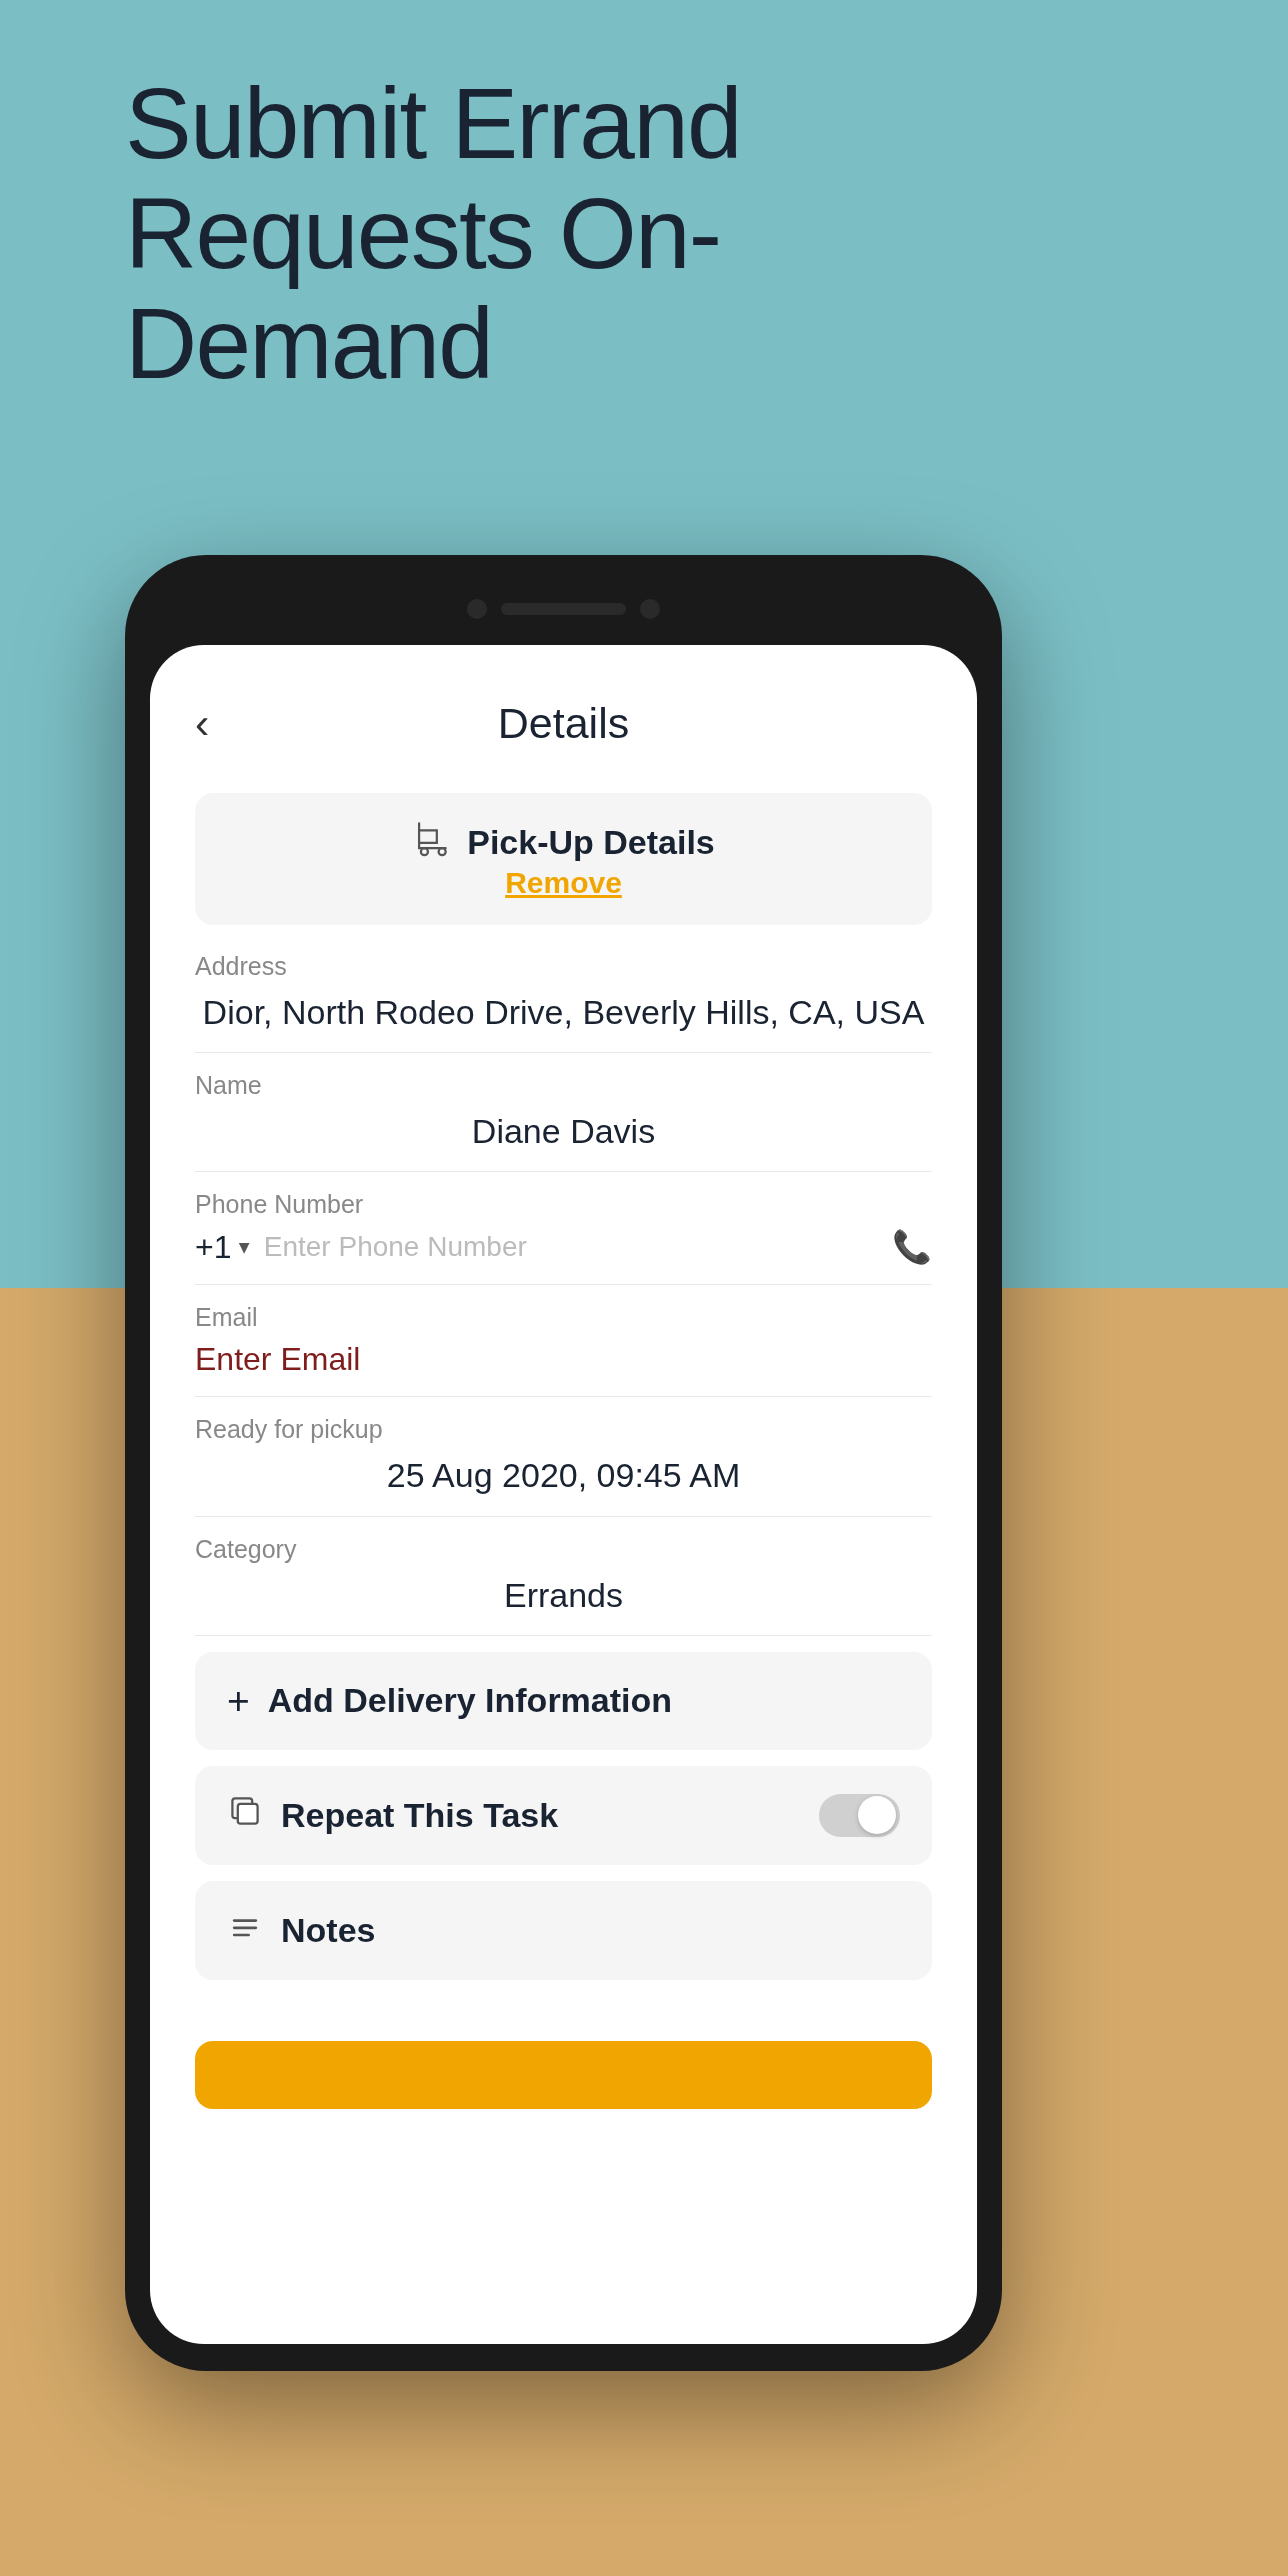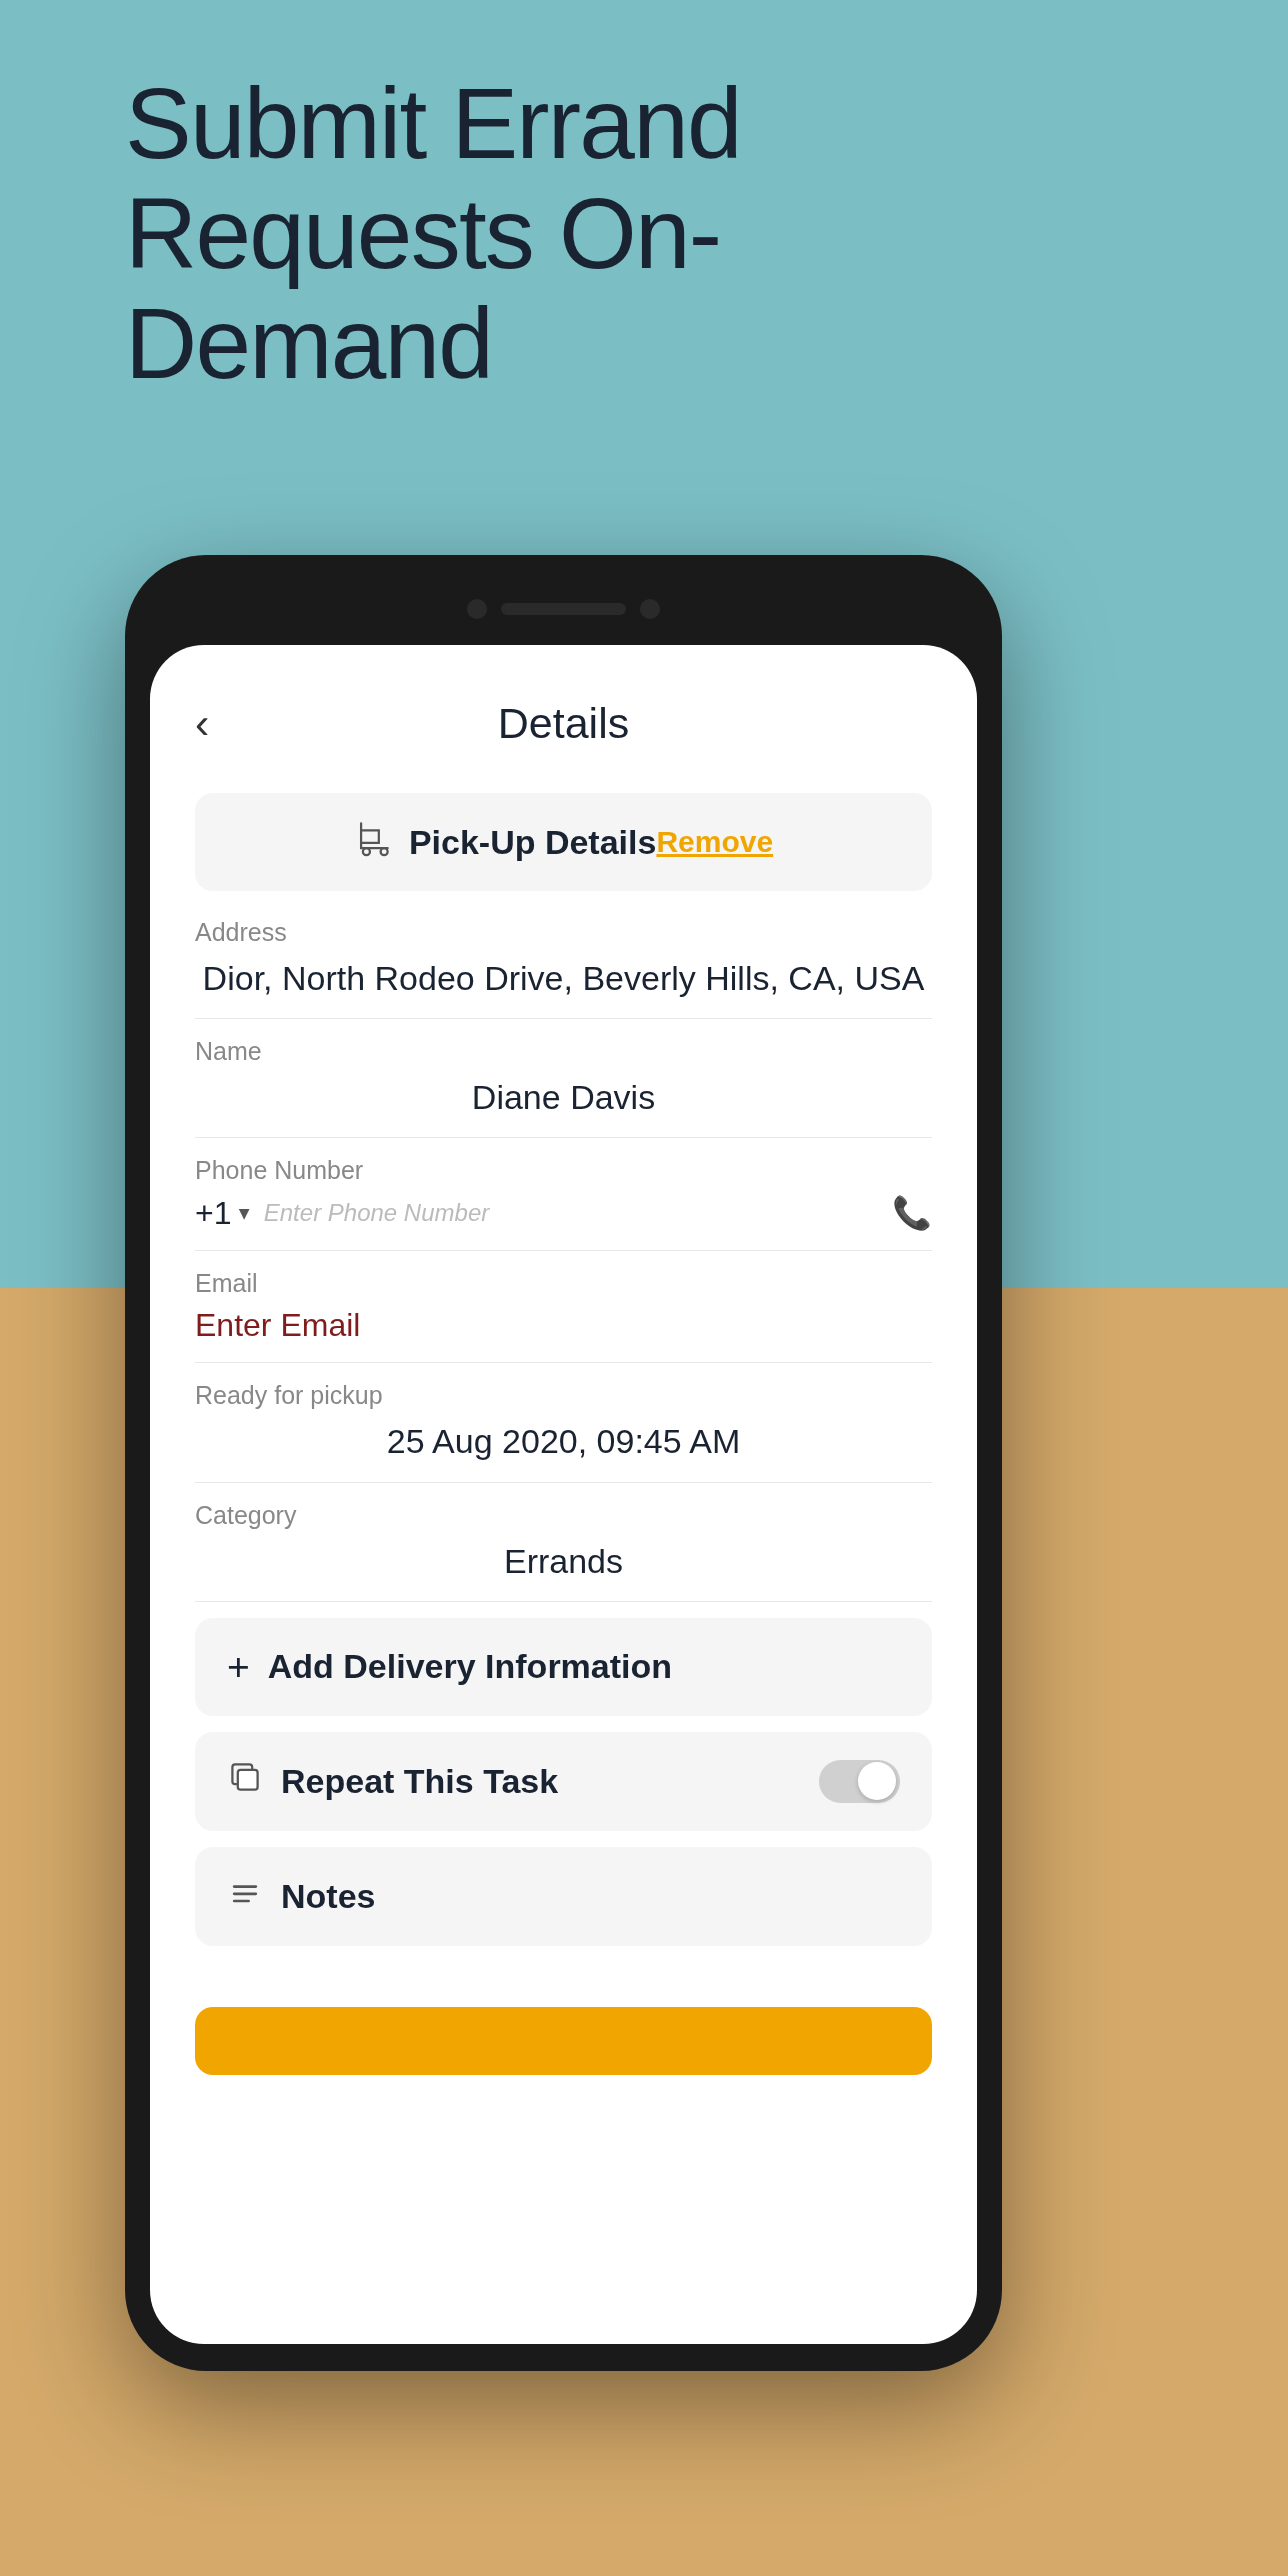--- a/index.html
+++ b/index.html
@@ -124,22 +124,23 @@
       padding: 18px 45px;
     }
 
     
     .section-header {
       background: #f5f5f5;
       border-radius: 18px;
       padding: 25px 32px;
       display: flex;
       align-items: center;
-      justify-content: center;
+      justify-content: flex-start;
       margin-bottom: 9px;
+      flex-direction: column;
     }
     .section-header-left {
       display: flex;
       align-items: center;
       gap: 16px;
     }
     .section-icon {
       font-size: 36px;
       color: #555;
     }
@@ -195,24 +196,23 @@
       gap: 7.2px;
       font-size: 32px;
       color: #1a2332;
       font-weight: 500;
     }
     .chevron-down {
       font-size: 21.5px;
       color: #555;
     }
     .phone-placeholder {
-      font-size: 24px;
+      font-size: 28px;
       color: #bbb;
       flex: 1;
-      font-style: italic;
     }
     .phone-icon {
       font-size: 32px;
       color: #aaa;
     }
 
     
     .action-row {
       background: #f5f5f5;
       border-radius: 18px;

